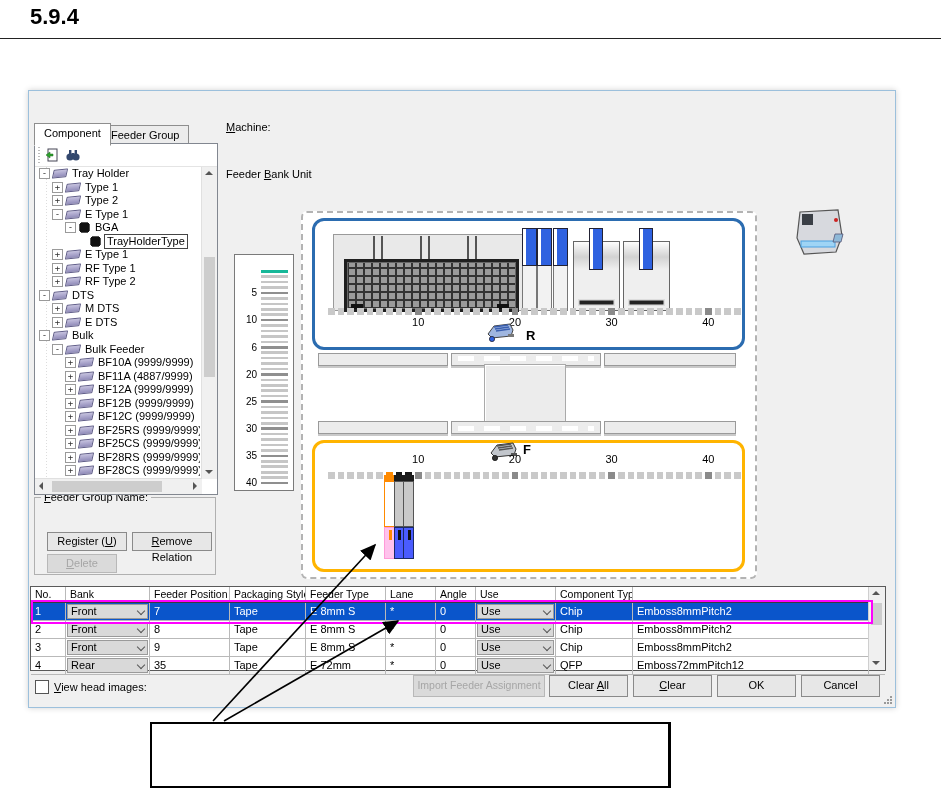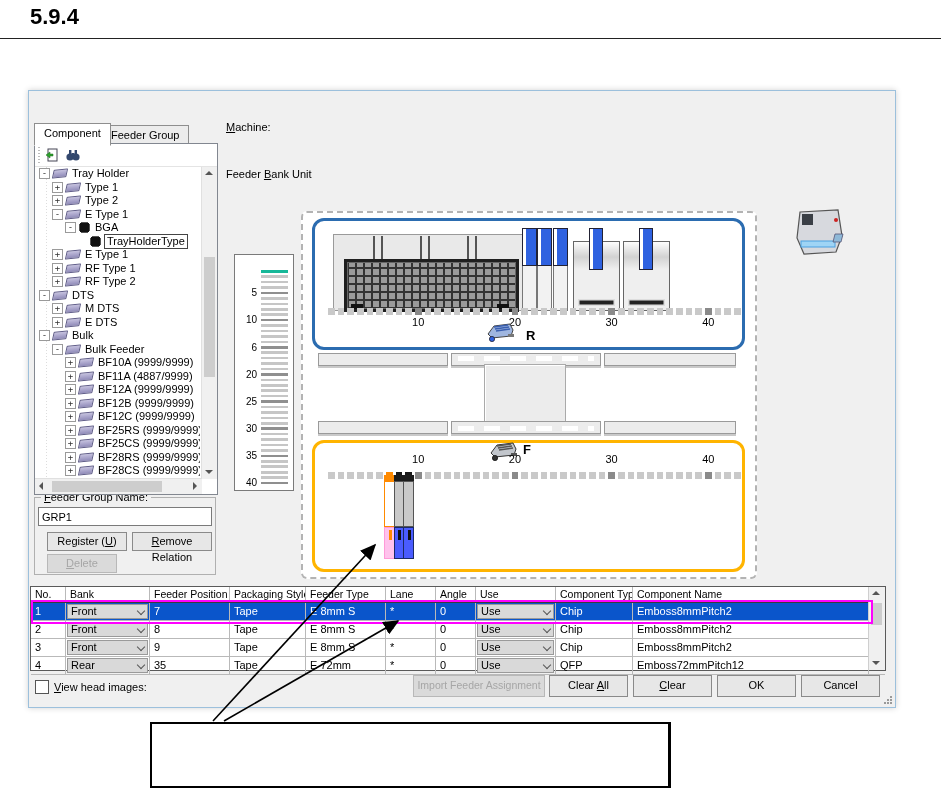--- a/index.html
+++ b/index.html
@@ -319,21 +319,20 @@
           </div>
         <div class="sb-btn" style="right:0">
             <span class="tri" style="left:6px;top:3px;border-left-color:#555;border-right:none"></span>
           </div>
         <div class="thumb-h" style="left:17px;width:110px"></div>
       </div>
     </div>
 
     <div class="groupbox">
       <span class="groupbox-label"><u>F</u>eeder Group Name:</span>
-      <input class="gname-input" value="GRP1" style="">
       <div class="btn gb-btn" style="left:12px;top:34px;width:78px">Register (<u>U</u>)</div>
       <div class="btn gb-btn" style="left:97px;top:34px;width:78px"><u>R</u>emove Relation</div>
       <div class="btn gb-btn disabled" style="left:12px;top:56px;width:68px"><u>D</u>elete</div>
     </div>
 
     <div class="machine-label"><u>M</u>achine:</div>
     <div class="bankunit-label">Feeder <u>B</u>ank Unit</div>
 
     <div class="ruler">
         <div class="ruler-bar teal" style="top: 15px;"></div>
@@ -581,21 +580,20 @@
       <div class="tgrid thead" id="thead">
           <div class="tcell">No.</div>
           <div class="tcell">Bank</div>
           <div class="tcell">Feeder Position</div>
           <div class="tcell">Packaging Style</div>
           <div class="tcell">Feeder Type</div>
           <div class="tcell">Lane</div>
           <div class="tcell">Angle</div>
           <div class="tcell">Use</div>
           <div class="tcell">Component Type</div>
-          <div class="tcell">Component Name</div>
         </div>
       <div id="tbody">
           <div class="tgrid trow sel">
             <div class="tcell">1</div>
             <div class="tcell has-dd" style="padding: 0px;">
               <div class="dd">Front<span class="chev"></span></div>
             </div>
             <div class="tcell">7</div>
             <div class="tcell">Tape</div>
             <div class="tcell">E 8mm S</div>

